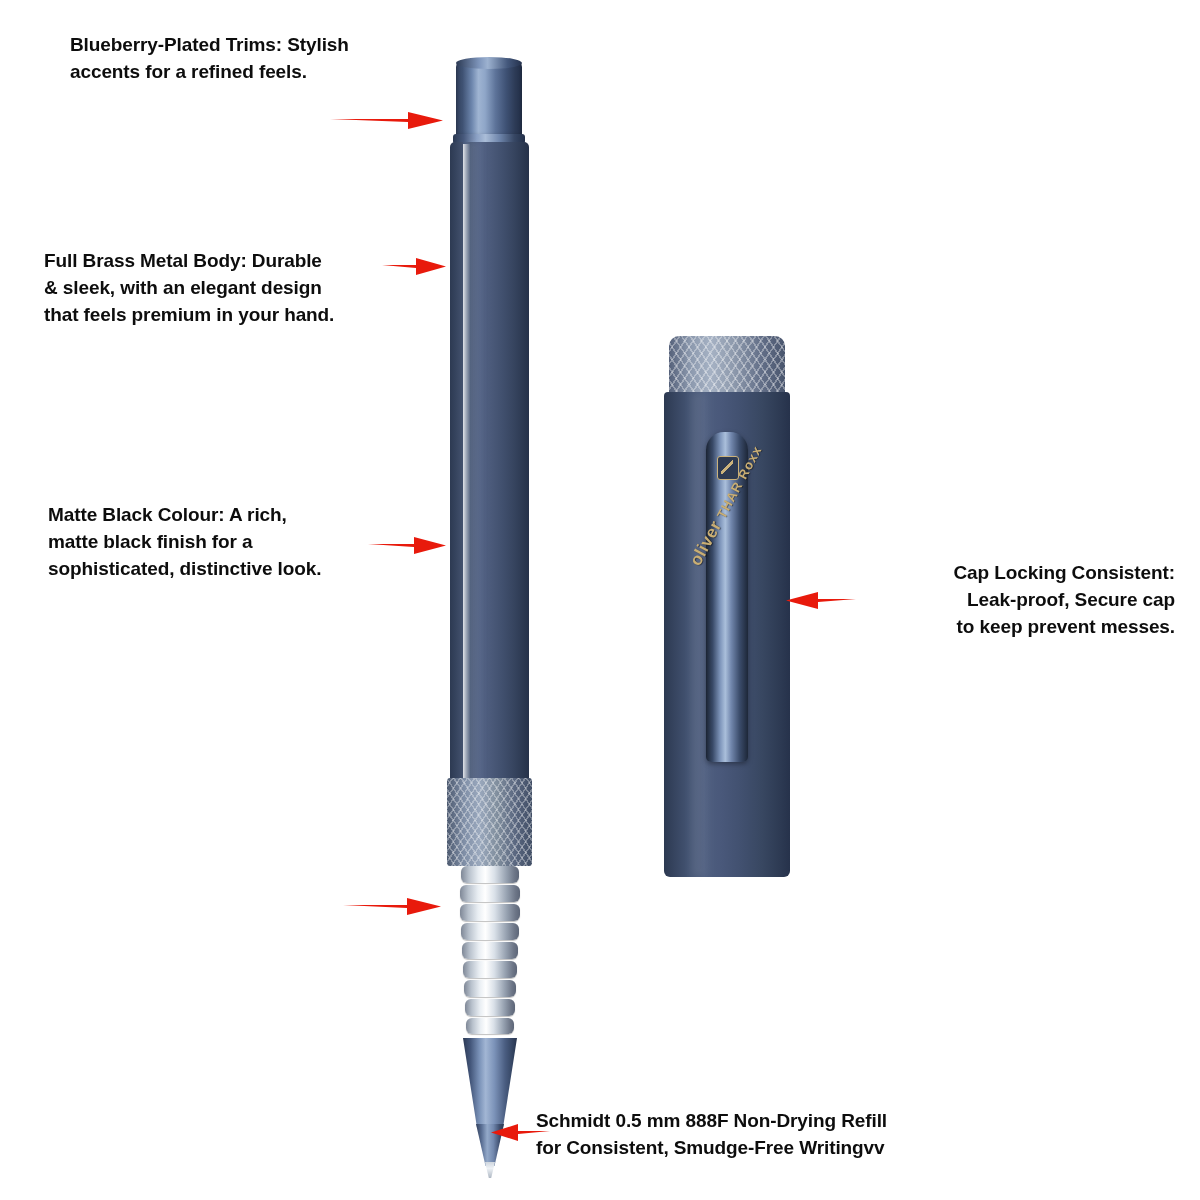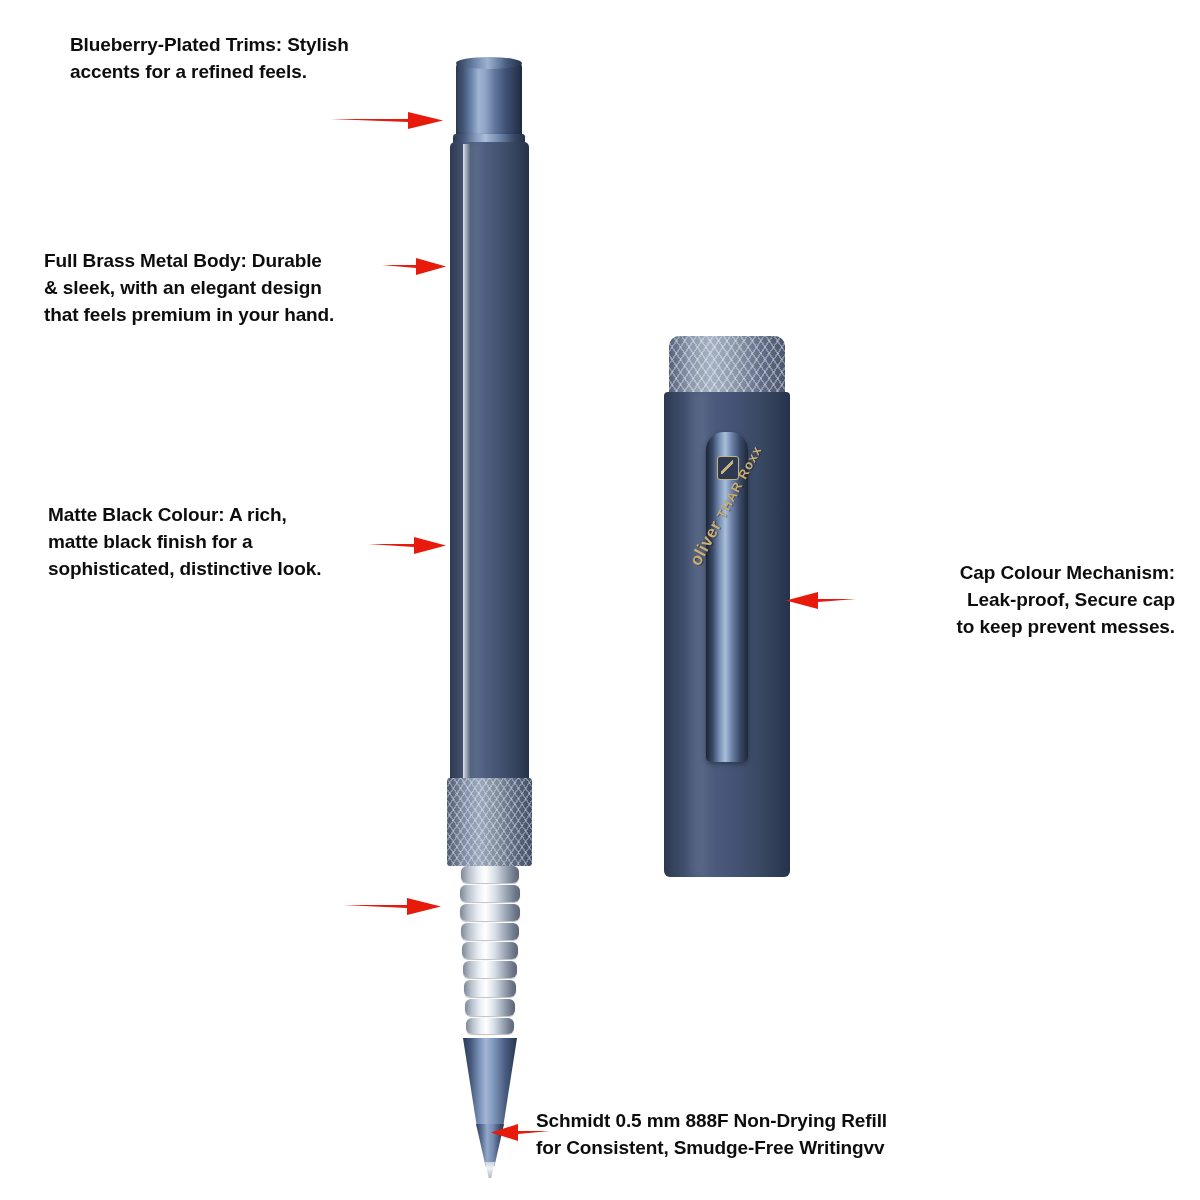--- a/index.html
+++ b/index.html
@@ -334,21 +334,21 @@
     </svg>
   </div>
 
   <div class="arrow" style="left:343px; top:898px; width:100px;">
     <svg width="100" height="20" viewBox="0 0 100 20">
       <polygon points="0,7 64,7 64,0 98,8.5 64,17 64,10" fill="#e81a0c"></polygon>
     </svg>
   </div>
 
   <div class="callout right-align" style="left:820px; top:560px; width:355px;">
-    <div>Cap Colour Mechanism:</div>
+    <div>Cap Locking Consistent:</div>
     <div>Leak-proof, Secure cap</div>
     <div>to keep prevent messes.</div>
   </div>
   <div class="arrow" style="left:784px; top:592px; width:72px;">
     <svg width="72" height="20" viewBox="0 0 72 20">
       <polygon points="72,7 34,7 34,0 2,8.5 34,17 34,10" fill="#e81a0c"></polygon>
     </svg>
   </div>
 
   <div class="callout left-align" style="left:536px; top:1108px; width:520px;">

